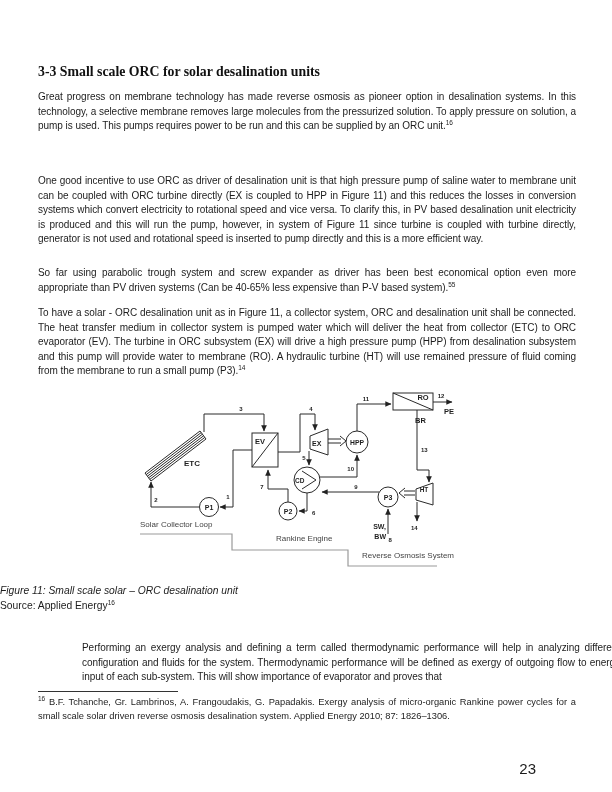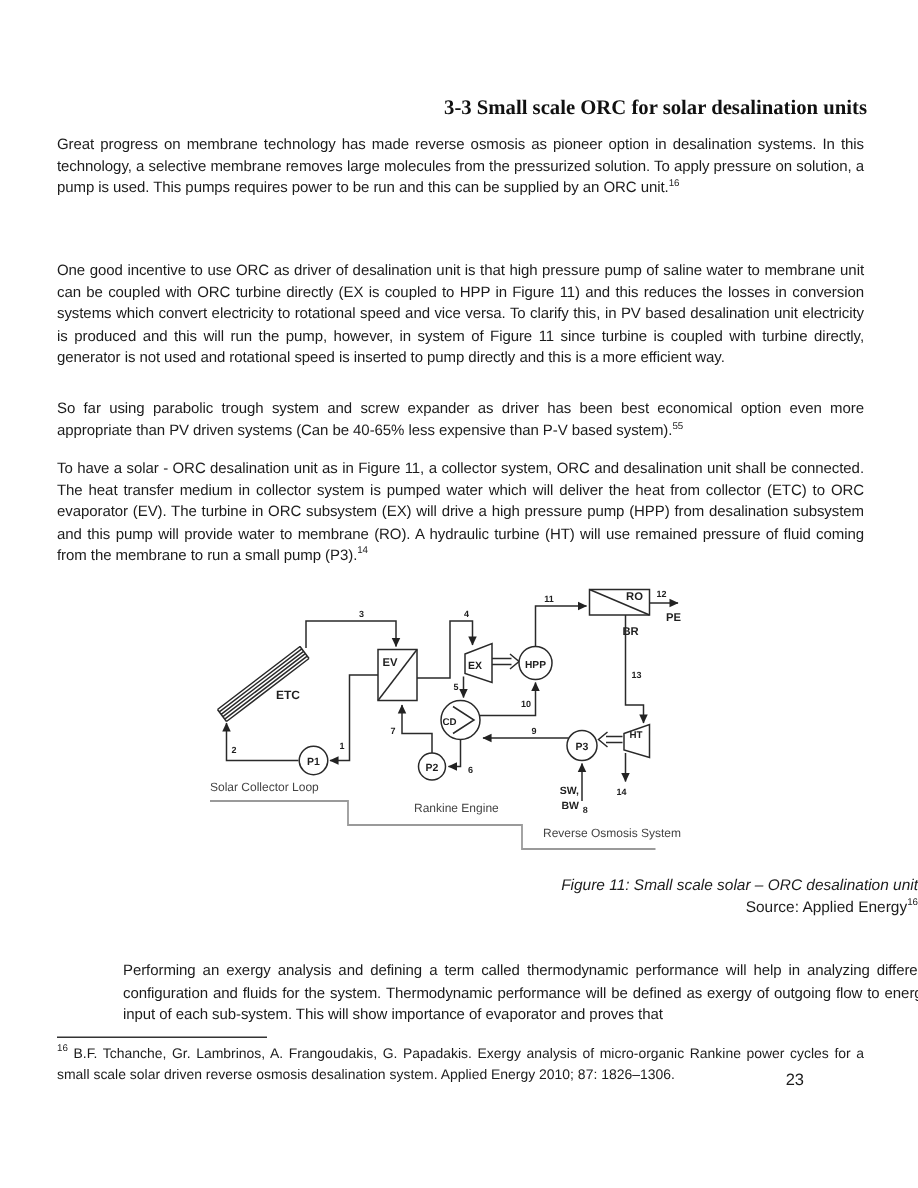--- a/index.html
+++ b/index.html
@@ -2,21 +2,21 @@
 <html><head>
 <meta charset="utf-8">
 <style>
   html,body{margin:0;padding:0;background:#fff;}
   .page{
     position:relative;width:612px;height:792px;background:#ffffff;
     font-family:"Liberation Sans",sans-serif;color:#1a1a1a;overflow:hidden;
   }
   .title{
     position:absolute;left:38px;top:64px;margin:0;width:540px;
-    font-family:"Liberation Serif",serif;font-size:13.8px;font-weight:bold;color:#111;text-align:right;
+    font-family:"Liberation Serif",serif;font-size:13.8px;font-weight:bold;color:#111;
   }
   .body-par{
     position:absolute;left:38px;width:538px;margin:0;
     font-size:10px;line-height:14.5px;letter-spacing:-0.05px;
     text-align:justify;color:#1c1c1c;
   }
   .body-par sup,.caption sup,.footnote sup{font-size:6.5px;vertical-align:super;line-height:0;}
   #p1{top:90px;}
   #p2{top:163px;margin-top:11px;}
   #p3{top:266px;}
@@ -25,30 +25,30 @@
   .figure-wrap{position:absolute;left:130px;top:385px;width:340px;height:190px;}
   .figure-svg{width:340px;height:190px;display:block;}
   .figure-svg text{font-family:"Liberation Sans",sans-serif;fill:#1e1e1e;}
   .figure-svg .comp-label{font-weight:bold;}
   .figure-svg .stream-label{font-size:6px;font-weight:bold;}
   .figure-svg .zone-label{font-size:8px;fill:#444;}
   .figure-svg .shape{fill:#ffffff;stroke:#2a2a2a;stroke-width:1;}
   .figure-svg .wire{fill:none;stroke:#2a2a2a;stroke-width:1;}
   .figure-svg .boundary{fill:none;stroke:#9a9a9a;stroke-width:1.2;}
   .caption{
-    position:absolute;left:0;top:583px;width:612px;text-align:right;
+    position:absolute;left:0;top:583px;width:612px;text-align:left;
     font-size:10.3px;line-height:15px;color:#1c1c1c;
   }
   .caption .cap-main{font-style:italic;font-weight:500;}
   .footnote-rule{position:absolute;left:38px;top:691px;width:140px;border-top:1px solid #333;}
   .footnote{
     position:absolute;left:38px;top:696px;width:538px;
     font-size:9.3px;line-height:13.5px;text-align:justify;color:#1c1c1c;
   }
-  .page-number{position:absolute;top:714px;right:76px;font-size:11px;color:#1c1c1c;}
+  .page-number{position:absolute;top:760px;right:76px;font-size:15px;color:#1c1c1c;}
 </style>
 </head>
 <body>
 
 <div class="page">
 
   <h1 class="title">3-3 Small scale ORC for solar desalination units</h1>
 
   <p class="body-par" id="p1"><span>Great progress on membrane technology has made reverse osmosis as pioneer option in desalination systems. In this technology, a selective membrane removes large molecules from the pressurized solution. To apply pressure on solution, a pump is used. This pumps requires power to be run and this can be supplied by an ORC unit.</span><sup>16</sup></p>
 

